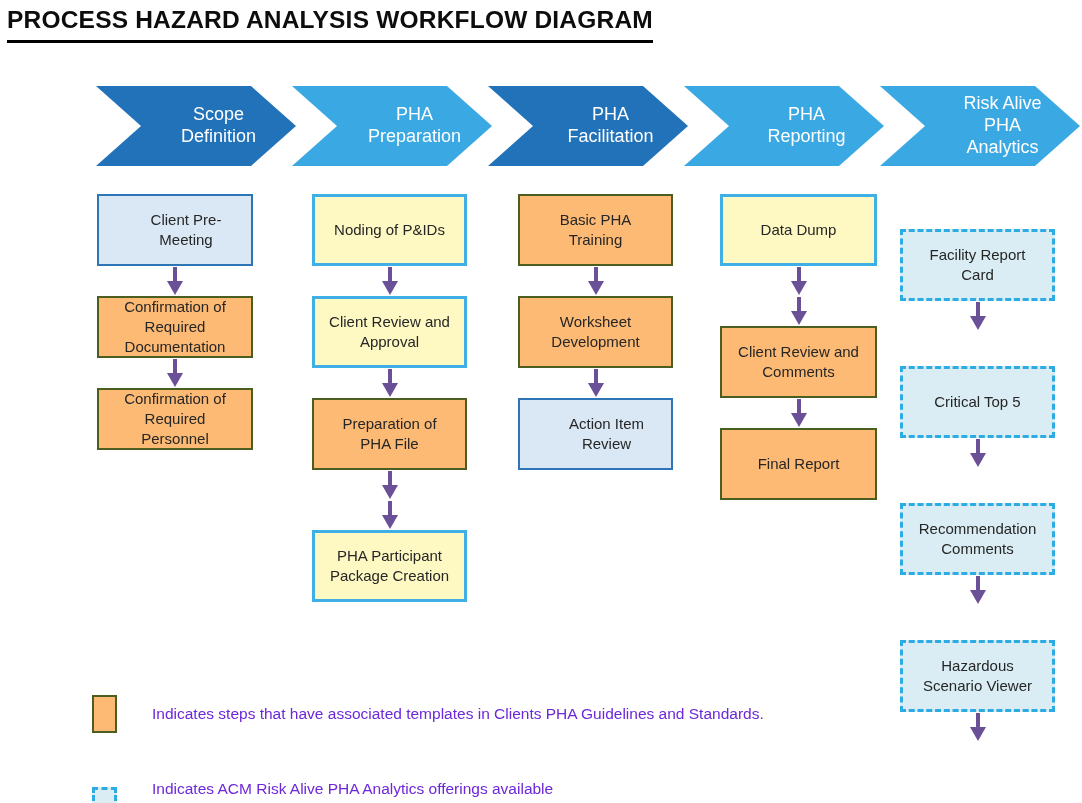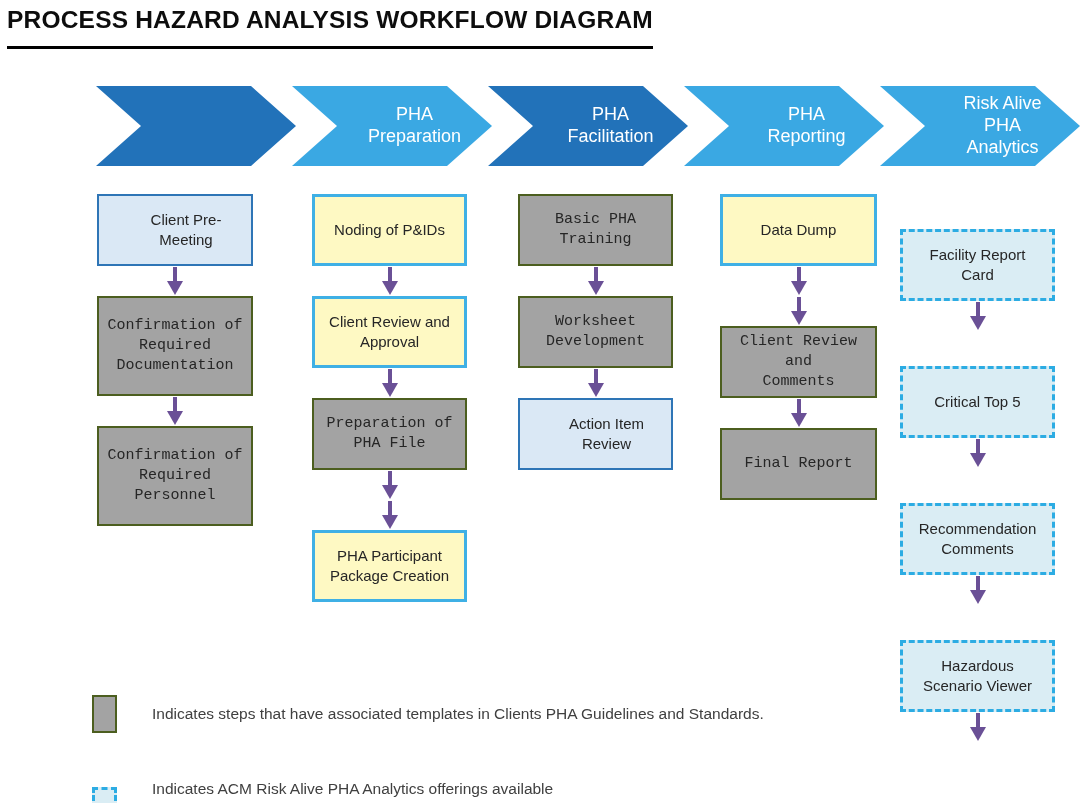--- a/index.html
+++ b/index.html
@@ -3,57 +3,59 @@
 <meta charset="utf-8">
 <style>
   html,body{margin:0;padding:0;}
   body{
     width:1082px;height:803px;position:relative;background:#ffffff;overflow:hidden;
     font-family:"Liberation Sans",sans-serif;
   }
   .title{
     position:absolute;left:7px;top:6px;display:inline-block;
     font-size:24.5px;font-weight:bold;color:#0d0d0d;letter-spacing:0.2px;
-    border-bottom:3px solid #000;padding-bottom:12px;white-space:nowrap;
+    border-bottom:3px solid #000;padding-bottom:6px;white-space:nowrap;
   }
   
   .chev{position:absolute;top:86px;width:200px;height:80px;}
   .chev svg{position:absolute;left:0;top:0;display:block;}
   .chev-label{
     position:absolute;left:45px;top:0;right:0;bottom:0;
     display:flex;align-items:center;justify-content:center;text-align:center;
     color:#ffffff;font-size:18px;line-height:1.22;white-space:pre-line;
   }
   
   .col{position:absolute;top:194px;display:flex;flex-direction:column;align-items:stretch;}
   .box{
     box-sizing:border-box;display:flex;align-items:center;justify-content:center;
     text-align:center;font-size:15px;line-height:1.32;color:#262626;white-space:pre-line;
     padding:2px 3px;
   }
-  .h72{height:72px;} .h78{height:100px;}
+  .h72{height:72px;} .h78{height:62px;}
   .k-blue-solid{background:#DAE8F5;border:2.5px solid #2E75B6;padding-left:25px;}
   .k-cyan-solid{background:#fef9c3;border:3px solid #3FB0E5;}
-  .k-green-template{background:#a3a3a3;border:2.5px solid #4C5E1F;font-family:Liberation Mono, monospace;}
+  .k-green-template{background:#fdba74;border:2.5px solid #4C5E1F;}
   .k-analytics-dashed{background:#DAEDF4;border:3px dashed #2CACE3;margin-top:35px;}
   .arrow{align-self:center;margin:1px 0;flex:0 0 auto;}
   
   .legend-row{position:absolute;left:92px;display:flex;align-items:center;}
   .swatch{width:25px;height:38px;flex:0 0 auto;box-sizing:border-box;}
-  .legend-text{margin-left:35px;font-size:15.5px;color:#404040;white-space:nowrap;}
+  .legend-text{margin-left:35px;font-size:15.5px;color:#6d28d9;white-space:nowrap;}
 </style>
 </head>
 <body>
 
 <div class="title">PROCESS HAZARD ANALYSIS WORKFLOW DIAGRAM</div>
 
 <div class="chev" style="left:96px">
   <svg width="200" height="80" viewBox="0 0 200 80">
     <polygon points="0,0 155,0 200,40 155,80 0,80 45,40" fill="#2272B9"></polygon>
   </svg>
+  <div class="chev-label">Scope
+Definition</div>
 </div>
 <div class="chev" style="left:292px">
   <svg width="200" height="80" viewBox="0 0 200 80">
     <polygon points="0,0 155,0 200,40 155,80 0,80 45,40" fill="#3AA8E3"></polygon>
   </svg>
   <div class="chev-label">PHA
 Preparation</div>
 </div>
 <div class="chev" style="left:488px">
   <svg width="200" height="80" viewBox="0 0 200 80">

